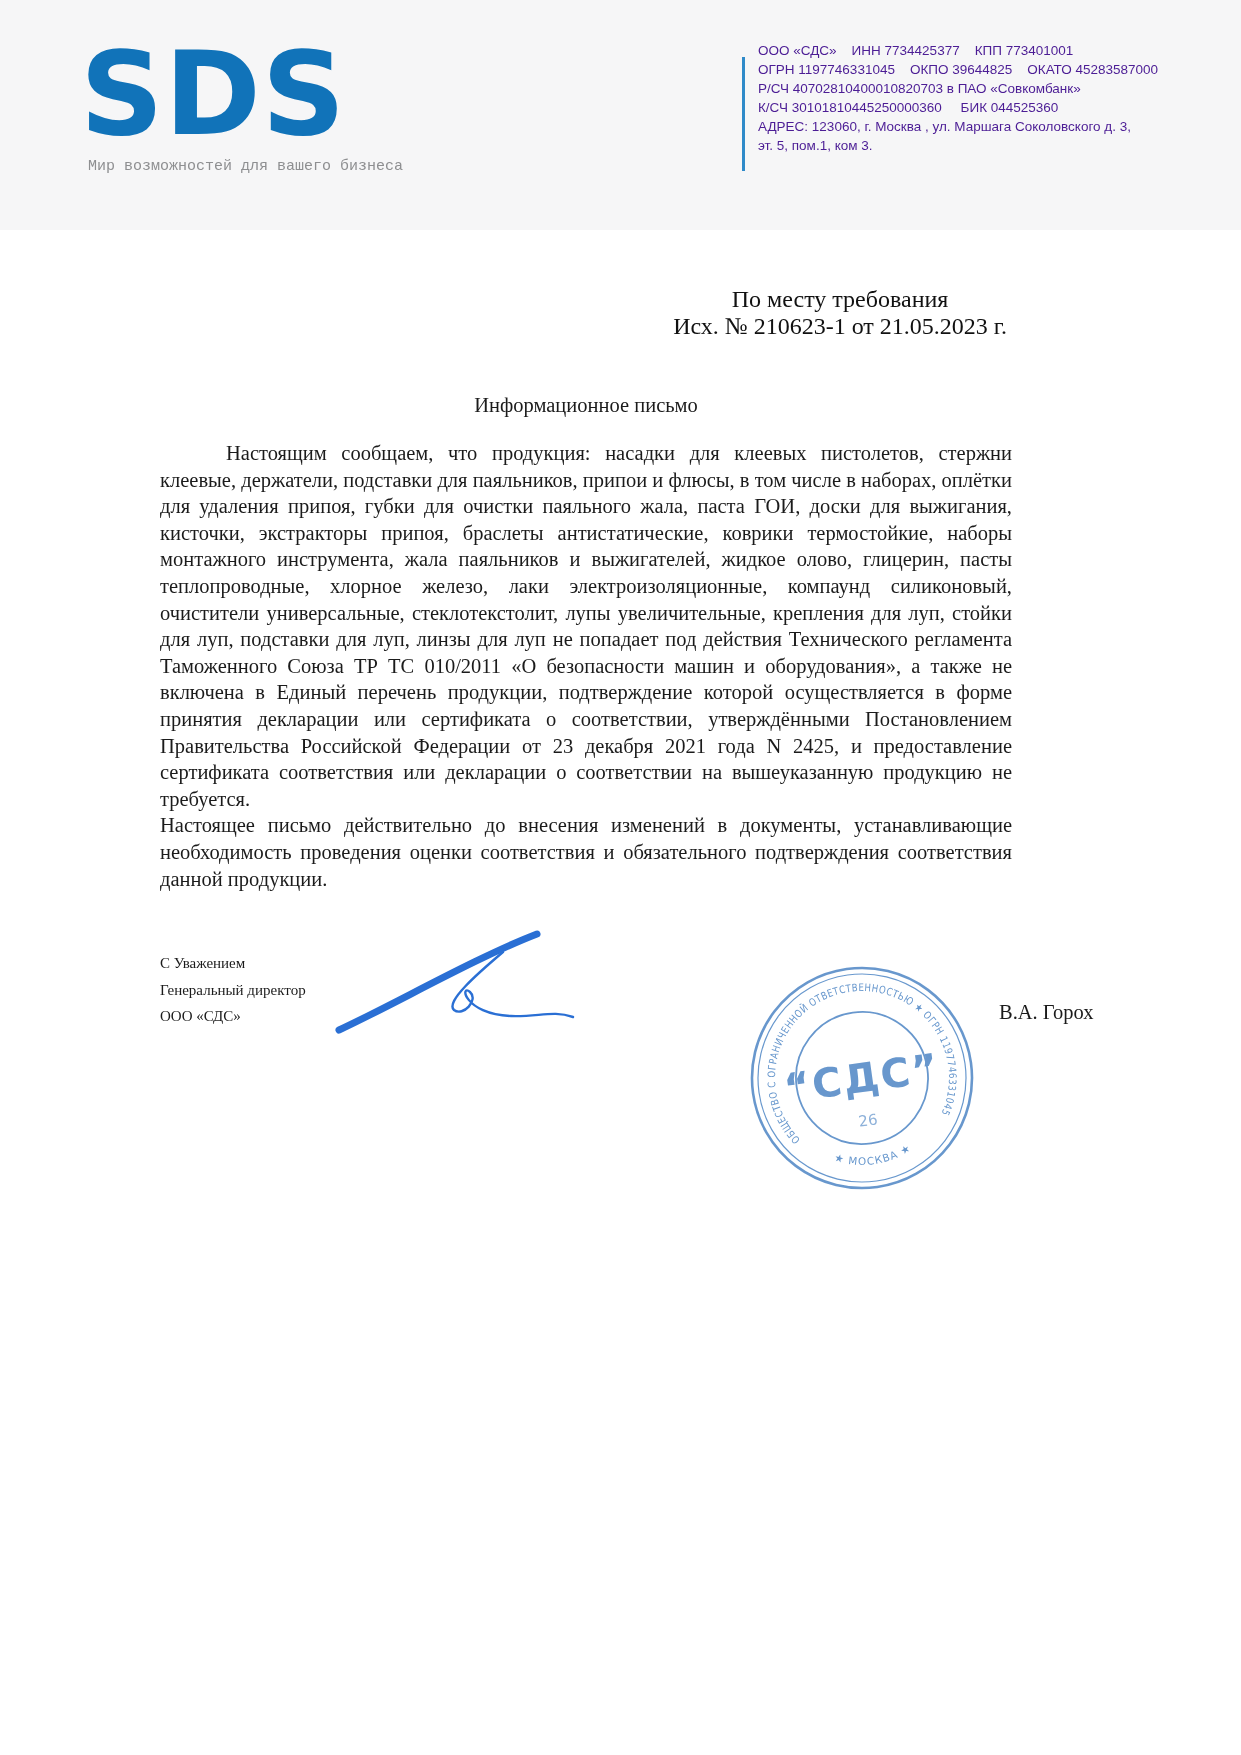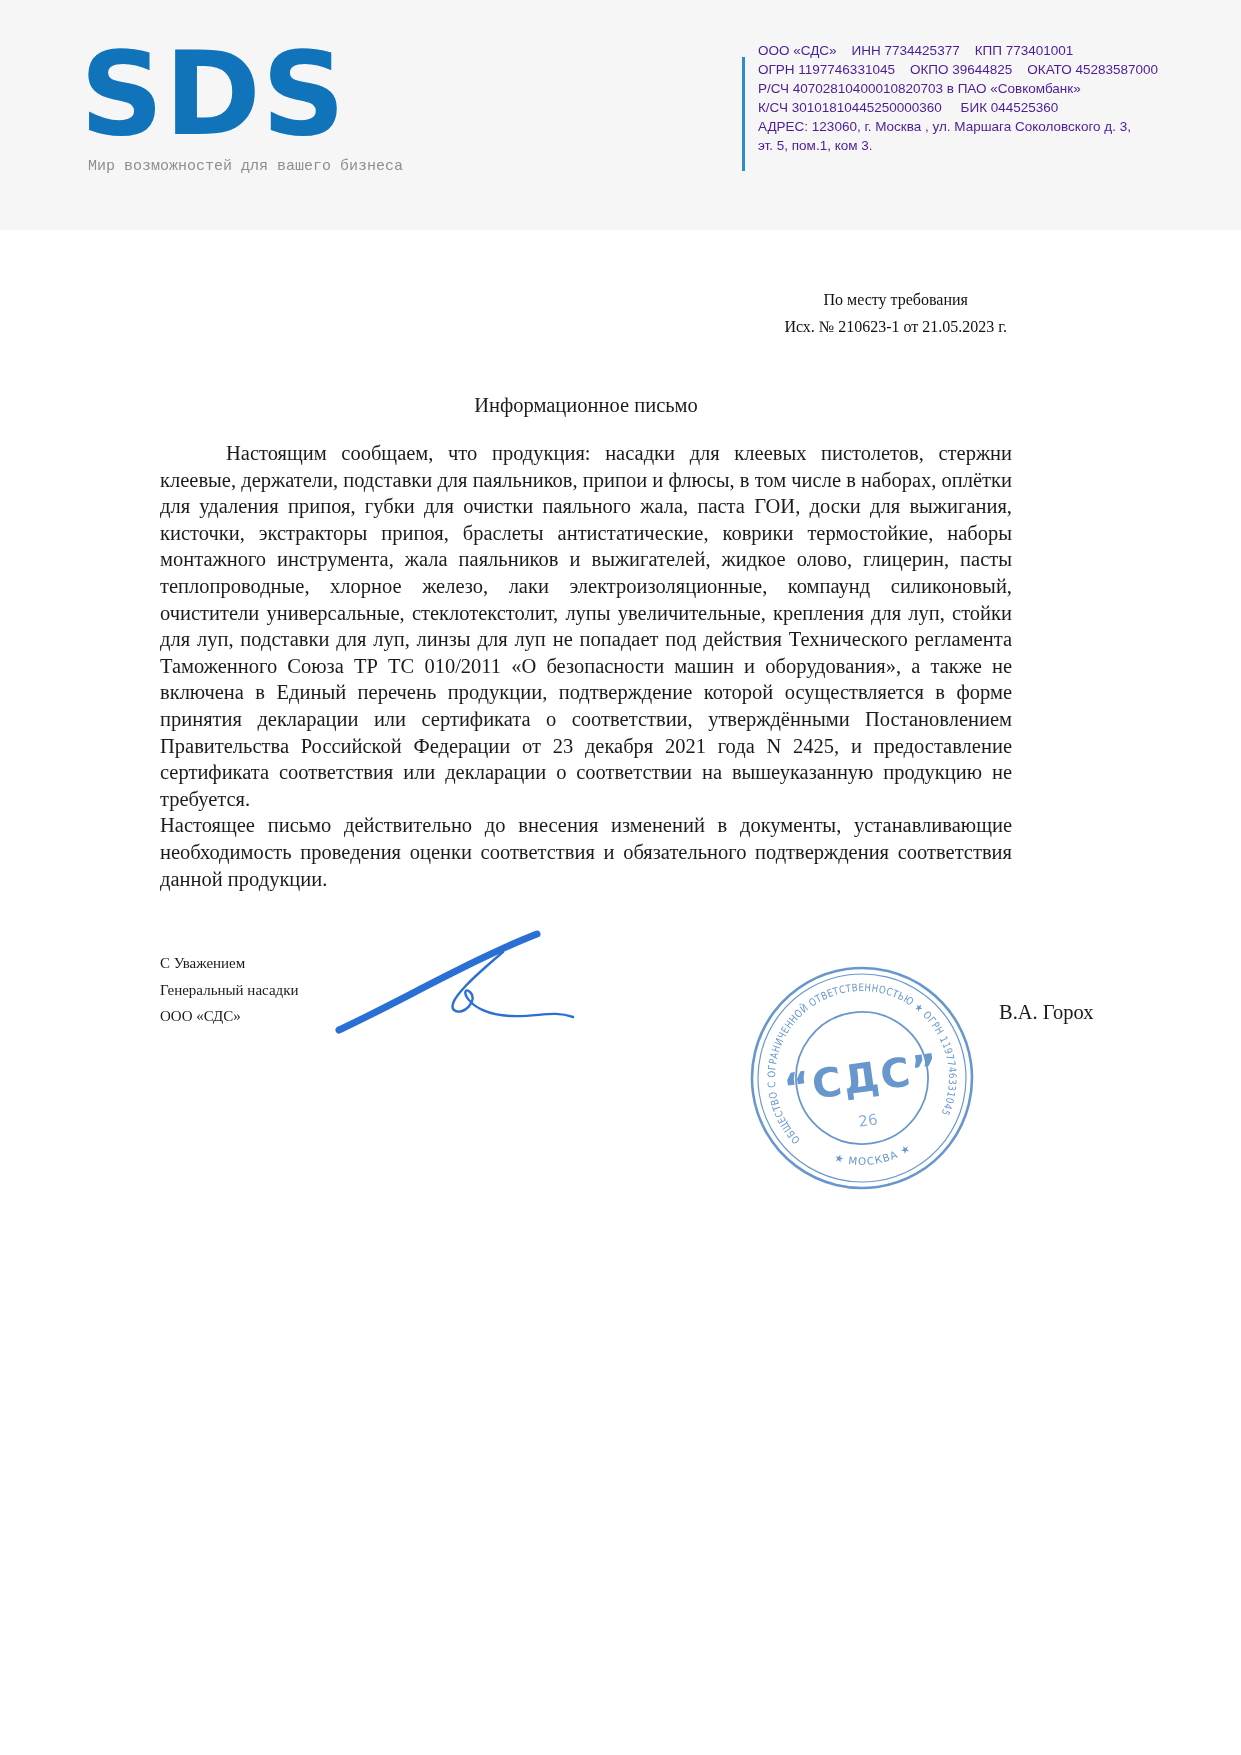--- a/index.html
+++ b/index.html
@@ -12,21 +12,21 @@
         font-weight:900;font-size:116px;line-height:1;color:#1173b9;letter-spacing:1px;}
   .tagline{position:absolute;left:88px;top:158px;font-family:Liberation Mono, monospace;
         font-size:15px;color:#8e8f91;}
   .details-rule{position:absolute;left:742px;top:57px;width:3px;height:114px;background:#2f8ac9;}
   .details{position:absolute;left:758px;top:41px;font-family:"Liberation Sans",sans-serif;
         font-size:13.5px;line-height:19px;color:#4c1d95;}
   .details-line{white-space:pre;}
 
   
   .reference{position:absolute;top:286px;right:234px;text-align:center;
-        font-size:16px;line-height:27px;color:#111;}
+        font-size:24px;line-height:27px;color:#111;}
 
   
   .title{position:absolute;left:160px;top:394px;width:852px;text-align:center;font-size:20.5px;}
   .body-text{position:absolute;left:160px;top:440px;width:852px;font-size:20.5px;
         line-height:26.6px;text-align:justify;}
   .body-text p{margin:0;}
   .body-text p.indent{text-indent:66px;}
 
   
   .signoff{position:absolute;left:160px;top:950px;font-size:15px;line-height:26.5px;}
@@ -65,21 +65,21 @@
   </div>
 
   <div class="title">Информационное письмо</div>
   <div class="body-text">
     <p class="indent">Настоящим сообщаем, что продукция: насадки для клеевых пистолетов, стержни клеевые, держатели, подставки для паяльников, припои и флюсы, в том числе в наборах, оплётки для удаления припоя, губки для очистки паяльного жала, паста ГОИ, доски для выжигания, кисточки, экстракторы припоя, браслеты антистатические, коврики термостойкие, наборы монтажного инструмента, жала паяльников и выжигателей, жидкое олово, глицерин, пасты теплопроводные, хлорное железо, лаки электроизоляционные, компаунд силиконовый, очистители универсальные, стеклотекстолит, лупы увеличительные, крепления для луп, стойки для луп, подставки для луп, линзы для луп не попадает под действия Технического регламента Таможенного Союза ТР ТС 010/2011 «О безопасности  машин и оборудования», а также не включена в Единый перечень продукции, подтверждение которой осуществляется в форме принятия декларации или сертификата о соответствии, утверждёнными Постановлением Правительства Российской Федерации от 23 декабря 2021 года N 2425, и предоставление сертификата соответствия или декларации о соответствии на вышеуказанную продукцию не требуется.</p>
     <p>Настоящее письмо действительно до внесения изменений в документы, устанавливающие необходимость проведения оценки соответствия и обязательного подтверждения соответствия данной продукции.</p>
   </div>
 
   <div class="signoff">
     <div>С Уважением</div>
-    <div>Генеральный насадки</div>
+    <div>Генеральный директор</div>
     <div>ООО «СДС»</div>
   </div>
 
   <svg class="signature-svg" width="260" height="125" viewBox="0 0 260 125">
     <g fill="none" stroke="#2a6fd4" stroke-linecap="round">
       <path d="M 14 112 C 70 86, 150 40, 212 16" stroke-width="7"></path>
       <path d="M 178 34 C 152 56, 120 84, 129 92 C 138 99, 154 82, 145 74 C 135 65, 138 96, 186 98 C 214 99, 228 92, 248 99" stroke-width="2.4"></path>
     </g>
   </svg>
 

